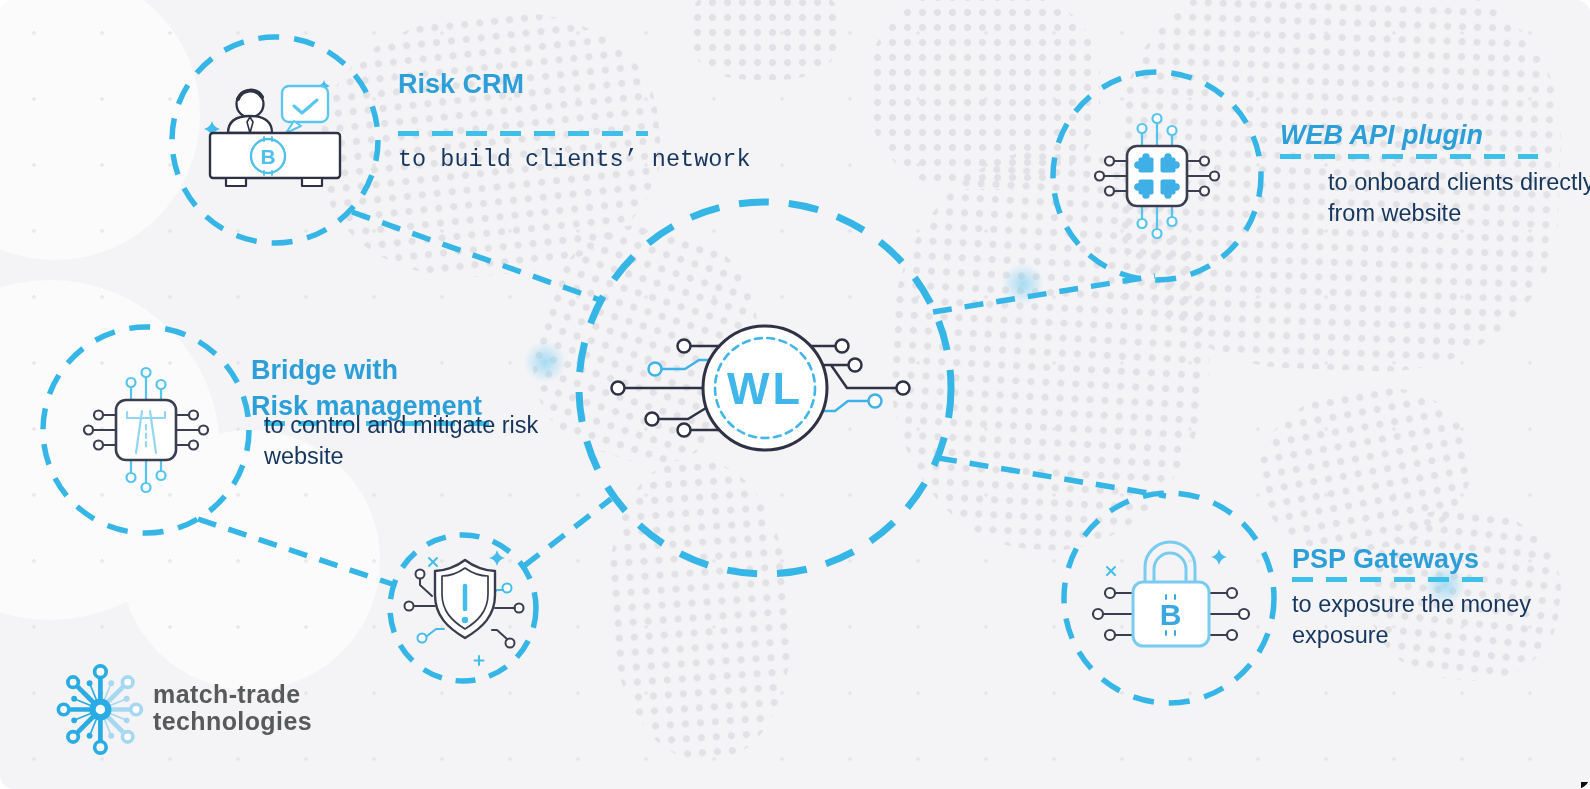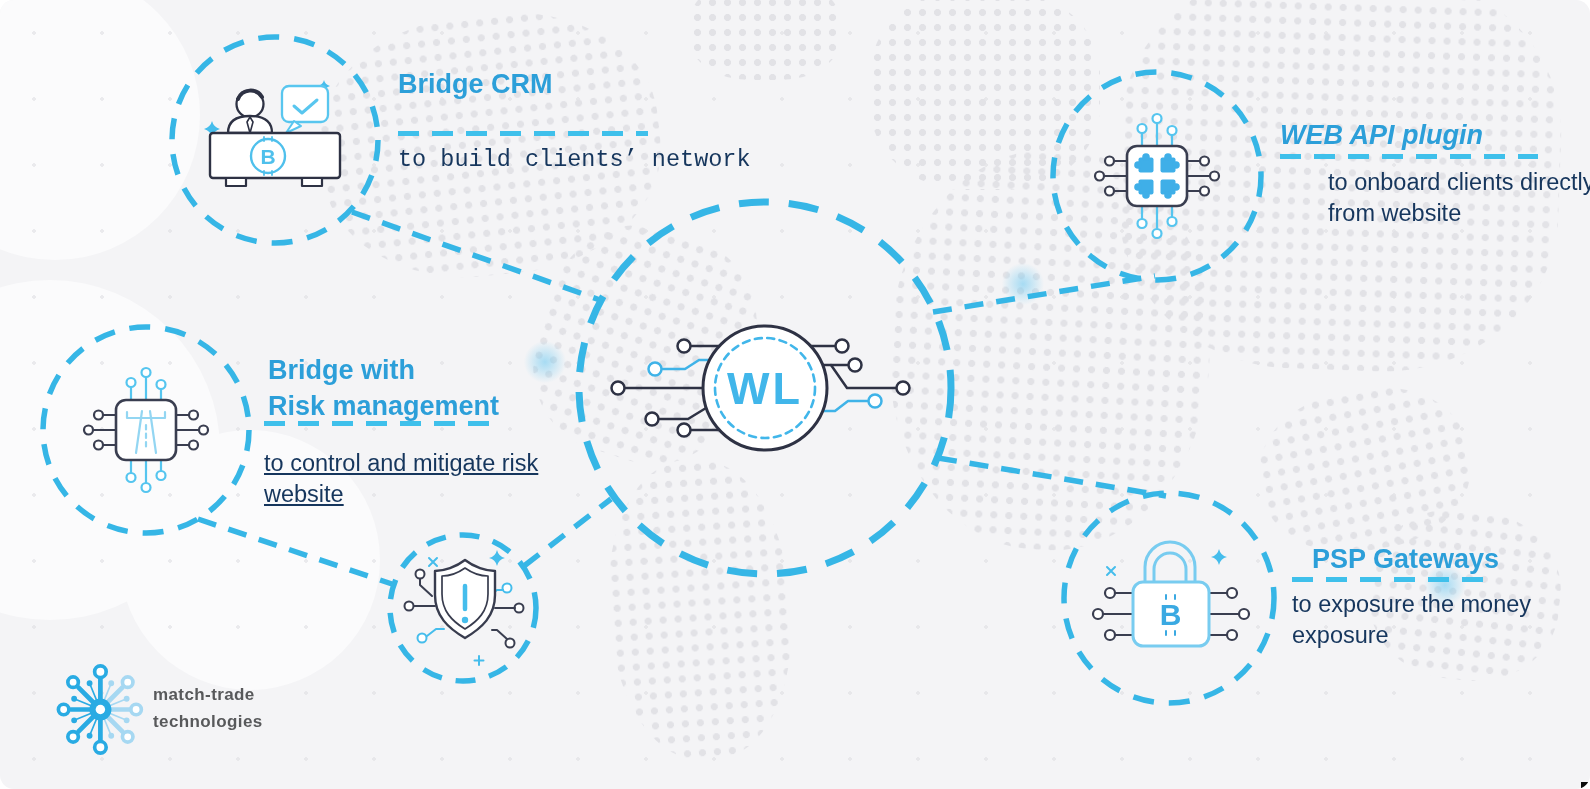--- a/index.html
+++ b/index.html
@@ -12,21 +12,21 @@
   .dots{position:absolute;background-image:radial-gradient(#e2e2e6 3.3px,transparent 3.8px);
     background-size:15px 15px;opacity:.95;}
   .glow{position:absolute;width:46px;height:46px;transform:translate(-50%,-50%);
     background:radial-gradient(circle,rgba(90,195,240,.5),rgba(90,195,240,0) 65%);}
   svg{position:absolute;overflow:visible;}
   .net{left:0;top:0;}
   .node-title{position:absolute;font-weight:bold;font-size:27px;line-height:36px;color:#2C9FD9;white-space:nowrap;}
   .dashline{position:absolute;height:5px;
     background-image:repeating-linear-gradient(90deg,#3FC0EB 0 21px,transparent 21px 34px);}
   .node-desc{position:absolute;font-size:23.5px;line-height:31px;color:#16365D;white-space:nowrap;}
-  .logo-text{position:absolute;left:153px;top:681px;font-size:17px;line-height:27px;
+  .logo-text{position:absolute;left:153px;top:681px;font-size:25px;line-height:27px;
     font-weight:bold;color:#58595B;letter-spacing:.4px;}
   .notch{position:absolute;right:0;bottom:0;width:9px;height:7px;background:#0b0b0b;}
 </style>
 </head>
 <body>
 
 <div class="canvas">
 
   <div class="swirl" style="left:-90px;top:-30px;width:290px;height:290px;"></div>
   <div class="swirl" style="left:-120px;top:280px;width:340px;height:340px;"></div>
@@ -109,21 +109,21 @@
       <path d="M96,26 l8,7 15,-13" stroke="#58C6EF" stroke-width="3"></path>
       <rect x="12" y="53" width="130" height="45" rx="3" fill="#fff" stroke="#2E3244" stroke-width="2.4"></rect>
       <rect x="28" y="98" width="20" height="8" fill="#fff" stroke="#2E3244" stroke-width="2.2"></rect>
       <rect x="104" y="98" width="20" height="8" fill="#fff" stroke="#2E3244" stroke-width="2.2"></rect>
       <circle cx="70" cy="76" r="17" stroke="#4FC0EC" stroke-width="2.4" fill="#fff"></circle>
       <path d="M66,57 v4 M74,57 v4 M66,91 v4 M74,91 v4" stroke="#4FC0EC" stroke-width="1.8"></path>
     </g>
     <text x="70" y="84" text-anchor="middle" font-family="Liberation Sans, sans-serif" font-size="21" font-weight="bold" fill="#4FC0EC">B</text>
   </svg>
   <div class="node-title" style="left:398px;top:66px;">
-    <span>Bridge CRM</span><br>
+    <span>Risk CRM</span><br>
   </div>
   <div class="dashline" style="left:398px;top:131px;width:250px;"></div>
   <div class="node-desc" style="left:398px;top:144px;font-family:Liberation Mono, monospace;">
     <span>to build clients’ network</span>
   </div>
 
   <svg width="130" height="130" viewBox="0 0 130 130" style="left:1092px;top:111px;">
     <g fill="none" stroke-linecap="round">
       <g stroke="#55C5EF" stroke-width="2.2">
         <path d="M50,35 V22"></path>
@@ -210,26 +210,26 @@
           <circle cx="112.5" cy="80" r="4.5" fill="#fff"></circle>
       </g>
       <rect x="35" y="35" width="60" height="60" rx="10" stroke="#3A3E50" stroke-width="2.6" fill="#fff"></rect>
       <g stroke="#93D6F2" stroke-width="2.2">
         <path d="M55,88 L61,46 M75,88 L69,46"></path>
         <path d="M46,53 H84 M46,47 V53 M84,47 V53"></path>
         <path d="M65,60 V84" stroke-dasharray="4.5 4"></path>
       </g>
     </g>
   </svg>
-  <div class="node-title" style="left:268px;top:352px;">
+  <div class="node-title" style="left:251px;top:352px;">
     <span>Bridge with</span><br>
     <span>Risk management</span>
   </div>
   <div class="dashline" style="left:264px;top:421px;width:236px;"></div>
-  <div class="node-desc" style="left:264px;top:448px;text-decoration:underline;">
+  <div class="node-desc" style="left:264px;top:410px;">
     <span>to control and mitigate risk</span><br>
     <span>website</span>
   </div>
 
   <svg width="140" height="125" viewBox="0 0 140 125" style="left:395px;top:546px;">
     <g fill="none" stroke-linecap="round" stroke-linejoin="round">
       <g stroke="#3A3E50" stroke-width="2">
         <circle cx="25" cy="28" r="4.5" fill="#fff"></circle>
           <path d="M25,33 v6 l12,11"></path>
         <circle cx="14" cy="60" r="4.5" fill="#fff"></circle>
@@ -273,21 +273,21 @@
       </g>
       <path d="M64,57 V42 a25,25 0 0 1 50,0 v15" stroke="#78CCF0" stroke-width="3"></path>
       <path d="M73,57 V44 a16,16 0 0 1 32,0 v13" stroke="#78CCF0" stroke-width="3"></path>
       <rect x="52" y="57" width="76" height="64" rx="10" stroke="#78CCF0" stroke-width="3" fill="#fff"></rect>
       <path d="M85,70 v4 M94,70 v4 M85,106 v4 M94,106 v4" stroke="#3AA9E2" stroke-width="2"></path>
       <path d="M138,24 q1.5,6.5 8,8 q-6.5,1.5 -8,8 q-1.5,-6.5 -8,-8 q6.5,-1.5 8,-8 z" fill="#45BDEC" stroke="none"></path>
       <path d="M26,42 l8,8 M34,42 l-8,8" stroke="#45BDEC" stroke-width="2"></path>
     </g>
     <text x="89.5" y="100" text-anchor="middle" font-family="Liberation Sans, sans-serif" font-size="30" font-weight="bold" fill="#3AA9E2">B</text>
   </svg>
-  <div class="node-title" style="left:1292px;top:541px;margin-left:20px;">
+  <div class="node-title" style="left:1292px;top:541px;">
     <span>PSP Gateways</span>
   </div>
   <div class="dashline" style="left:1292px;top:577px;width:196px;"></div>
   <div class="node-desc" style="left:1292px;top:589px;">
     <span>to exposure the money</span><br>
     <span>exposure</span>
   </div>
 
   <svg width="105" height="105" viewBox="0 0 100 100" style="left:50px;top:657px;">
     <g fill="none" stroke-linecap="round">

